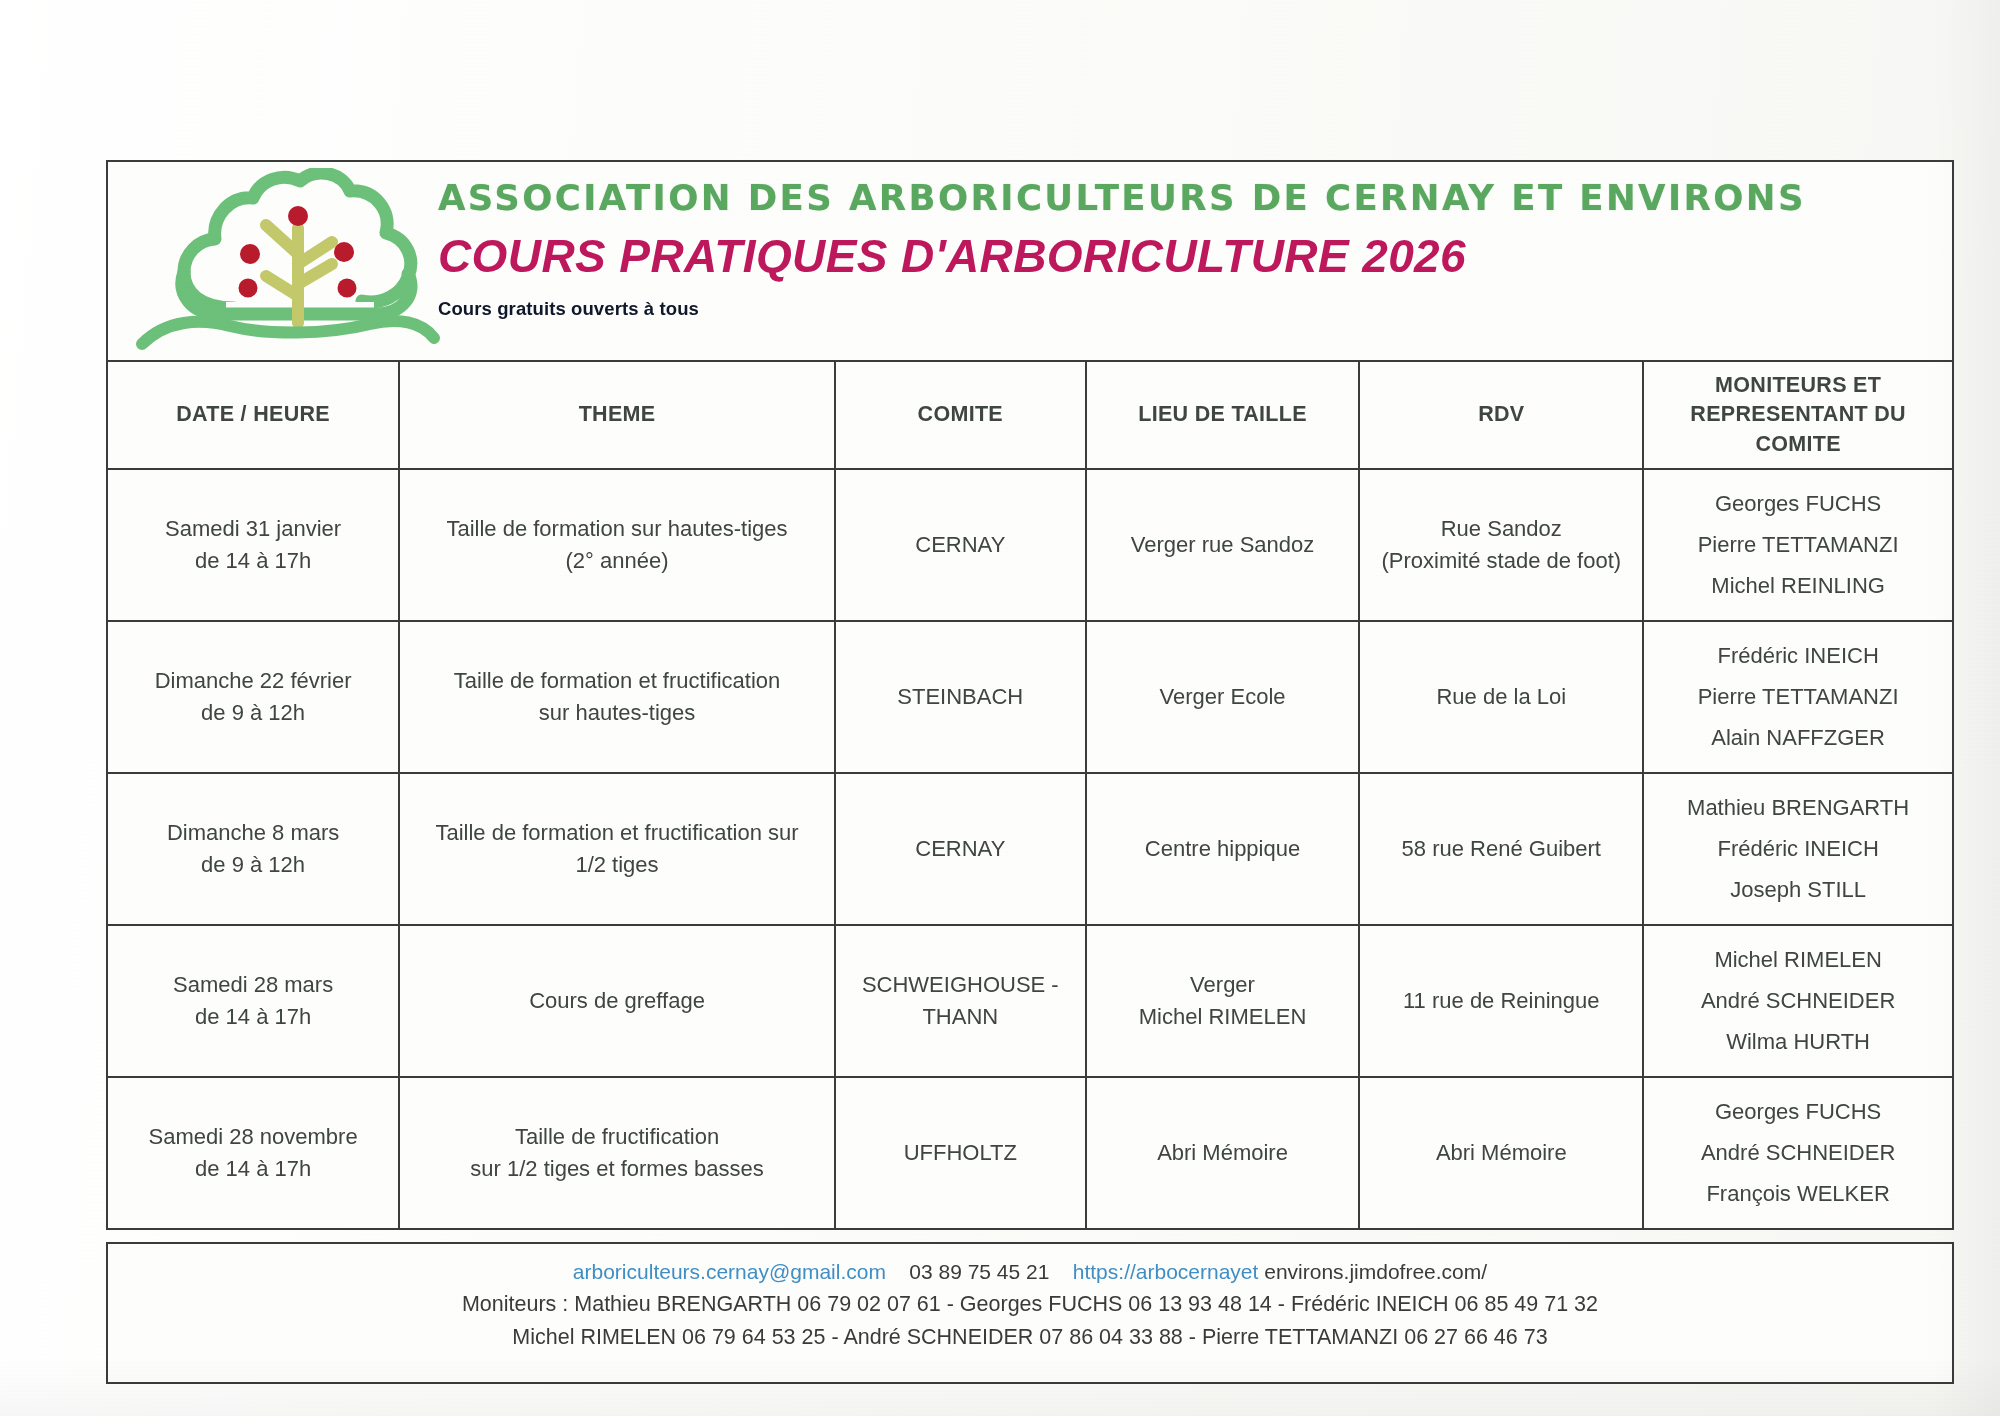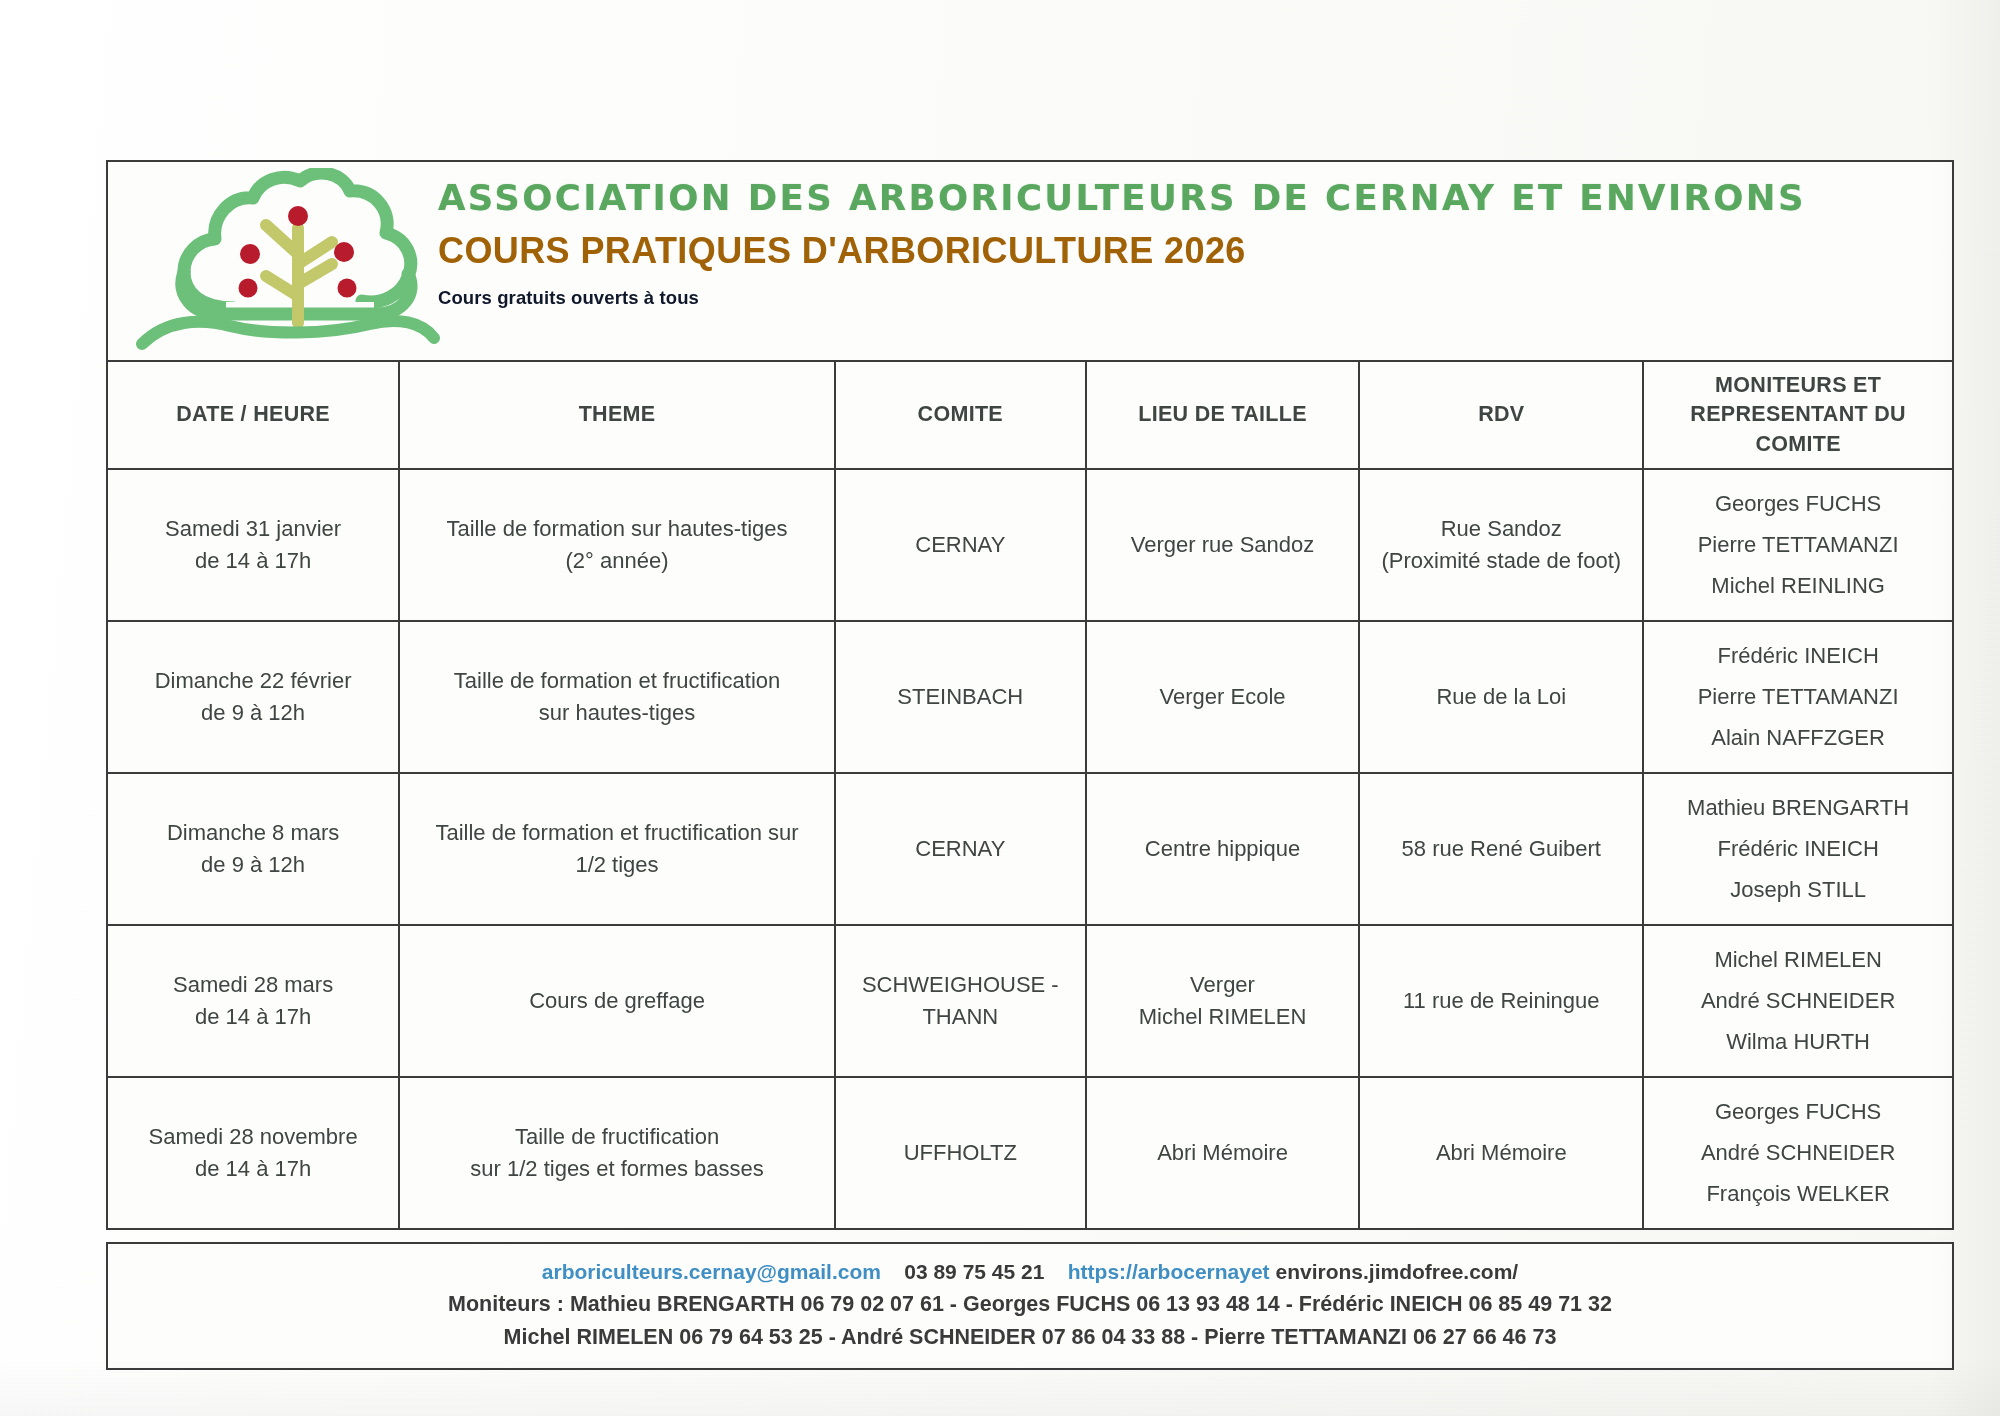--- a/index.html
+++ b/index.html
@@ -72,26 +72,27 @@
     font-weight: 700;
     letter-spacing: 2.4px;
     color: #5aa85f;
     white-space: nowrap;
     line-height: 1.1;
     text-shadow: 0 0 1px rgba(90,168,95,0.55);
   }
   .title-sub {
     margin-top: 14px;
     font-family: "Liberation Sans", sans-serif;
-    font-size: 36px;
+    font-size: 46px;
     font-weight: 700;
     letter-spacing: 0.4px;
-    color: #a16207;
+    color: #be185d;
     white-space: nowrap;
     line-height: 1.1;
+    font-style: italic;
   }
   .title-note {
     margin-top: 16px;
     font-size: 18.5px;
     font-weight: 700;
     color: #0f172a;
     letter-spacing: 0.1px;
   }
 
   
@@ -131,25 +132,24 @@
     display: block;
     margin: 9px 0;
     white-space: nowrap;
   }
   .cell-line { display: block; white-space: nowrap; }
 
   
   .footer-box {
     border: 2px solid #3b3b3b;
     margin-top: 12px;
-    padding: 12px 10px 14px 10px;
+    padding: 12px 10px 28px 10px;
     text-align: center;
     box-sizing: border-box;
     background: #fdfdfc;
-    font-weight: bold;
   }
   .foot-line-1 {
     font-size: 21px;
     line-height: 1.5;
     color: #3a3a3a;
   }
   .foot-line-1 .mail,
   .foot-line-1 .url {
     color: #3f8ec4;
   }

